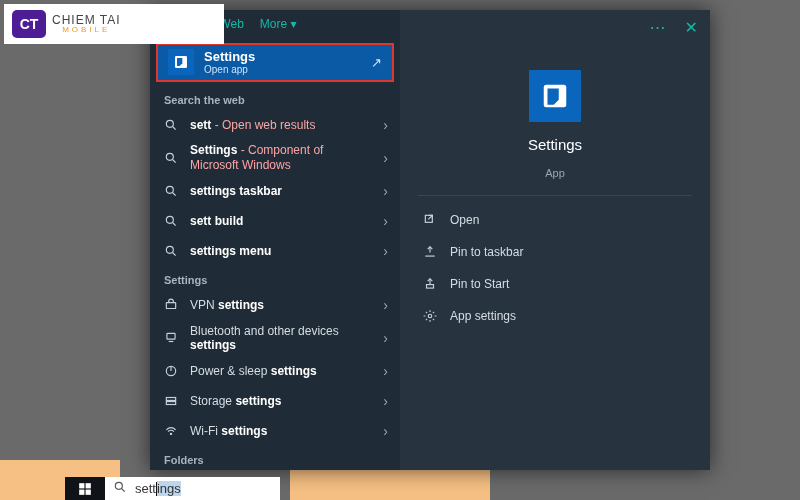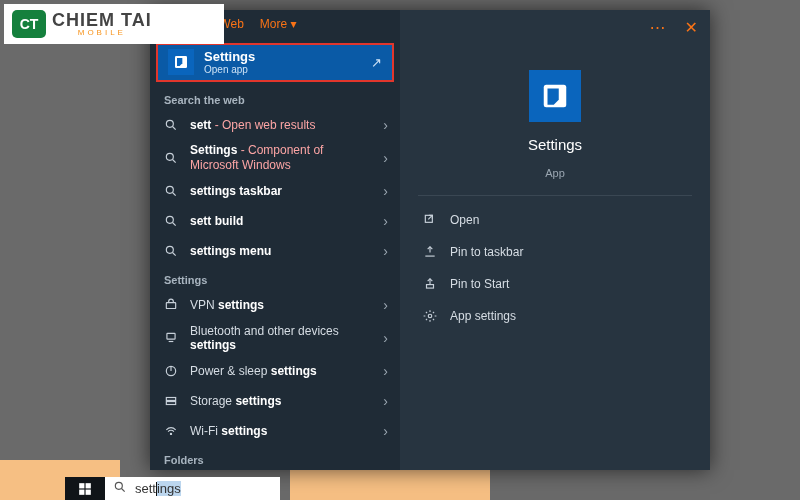--- a/index.html
+++ b/index.html
@@ -41,32 +41,32 @@
   background: #fff;
   display: flex;
   align-items: center;
   gap: 6px;
   padding: 4px 8px;
   color: #333;
   z-index: 50;
 }
 .logo-badge {
   width: 34px; height: 28px;
-  background: #15803d;
+  background: #4c1d95;
   border-radius: 5px;
   display: flex;
   align-items: center;
   justify-content: center;
   color: #fff;
   font-weight: bold;
   font-size: 14px;
   position: relative;
 }
 .logo-text { display:flex; flex-direction:column; line-height:1; }
-.logo-text .main { font-size: 18px; letter-spacing: 1px; font-weight: 700; color:#444;}
+.logo-text .main { font-size: 12px; letter-spacing: 1px; font-weight: 400; color:#444;}
 .logo-text .sub { font-size: 8px; letter-spacing: 3px; color:#f7941d; text-align:center;}
 
 .search-panel {
   position: absolute;
   top: 10px;
   left: 150px;
   width: 560px;
   height: 460px;
   background: #202b36;
   display: flex;
@@ -84,21 +84,21 @@
   background: #273440;
   display: flex;
   flex-direction: column;
 }
 .tabs {
   display: flex;
   align-items: center;
   height: 34px;
   padding: 0 6px;
   gap: 12px;
-  color: #f97316;
+  color: #14b8a6;
   font-size: 12px;
 }
 .tabs .spacer { flex: 1; }
 .tabs .tab { padding: 4px 2px; }
 .tabs .dots { font-size: 16px; letter-spacing: 1px; }
 .tabs .close { font-size: 16px; padding: 0 6px; }
 
 .best-match {
   margin: 4px 6px 4px 6px;
   border: 2px solid #e2362c;

